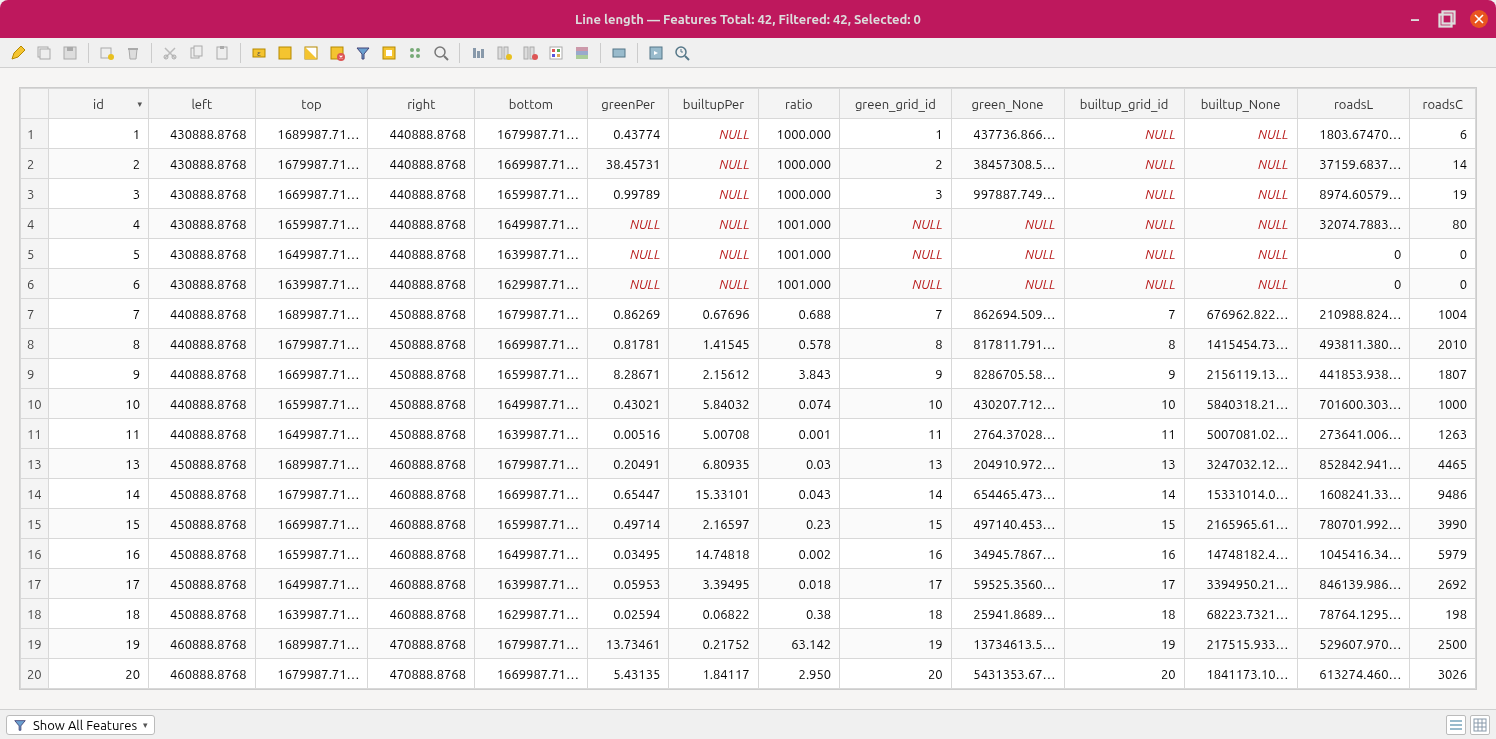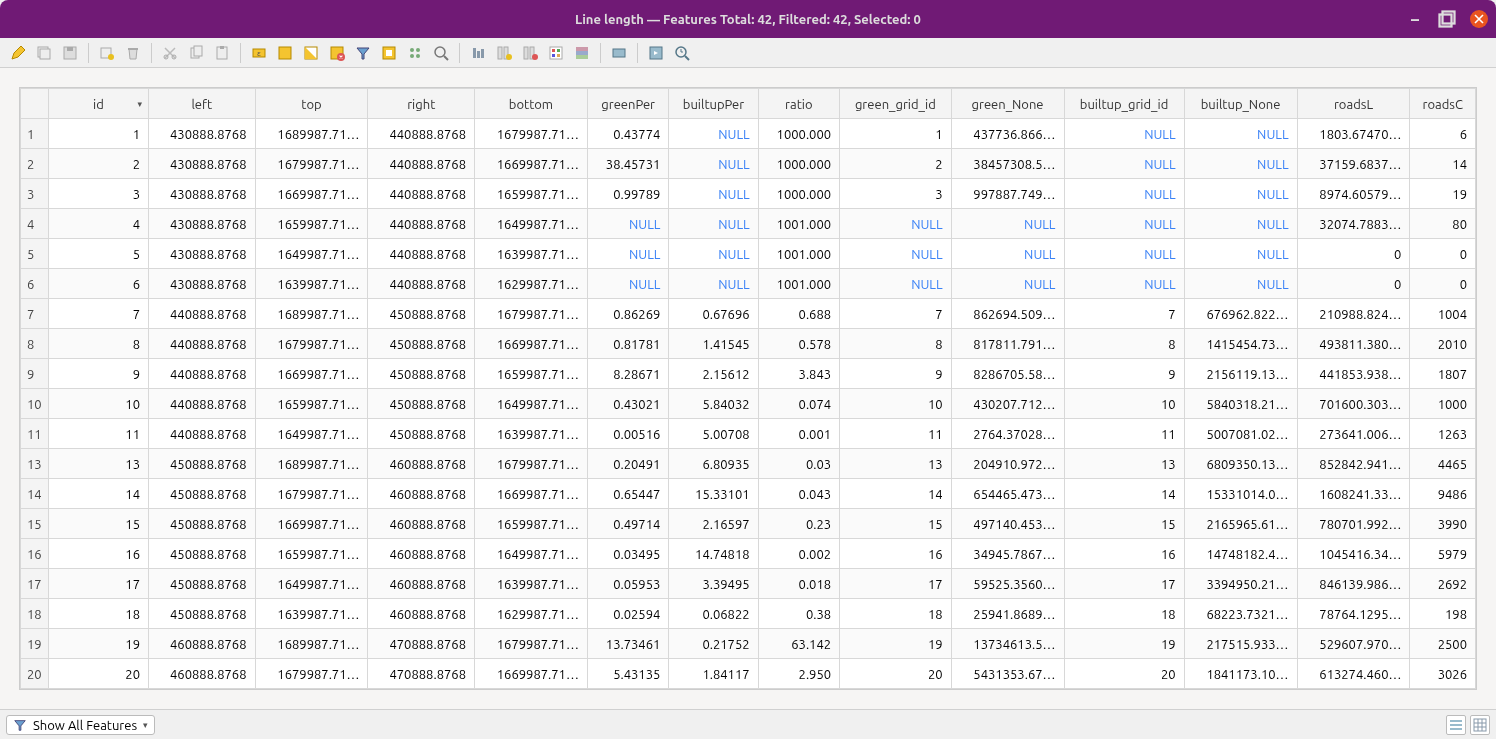--- a/index.html
+++ b/index.html
@@ -16,21 +16,21 @@
     width: 1496px;
     height: 739px;
     border-radius: 8px;
     overflow: hidden;
     background: #f6f5f4;
     display: flex;
     flex-direction: column;
   }
   .titlebar {
     height: 38px;
-    background: #701a75;
+    background: #be185d;
     color: #ddd;
     display: flex;
     align-items: center;
     justify-content: center;
     position: relative;
     font-weight: bold;
     font-size: 13px;
   }
   .titlebar .controls {
     position: absolute;
@@ -109,21 +109,21 @@
     text-align: left;
     position: sticky;
     left: 0;
     color: #444;
     width: 28px;
     min-width: 28px;
     padding: 6px 6px;
   }
   tbody tr:nth-child(even) td:not(.row-num) { background: #fafafa; }
   tbody tr:nth-child(odd) td:not(.row-num) { background: #fff; }
-  .null { color: #3b82f6; }
+  .null { font-style: italic; color: #b91c1c; }
   th.col-id { position: relative; }
   th.col-id .sort-ind {
     position: absolute;
     right: 6px;
     top: 50%;
     transform: translateY(-50%);
     font-size: 9px;
     color: #555;
   }
 
@@ -558,21 +558,21 @@
               <td>450888.8768</td>
               <td>1689987.71…</td>
               <td>460888.8768</td>
               <td>1679987.71…</td>
               <td>0.20491</td>
               <td>6.80935</td>
               <td>0.03</td>
               <td>13</td>
               <td>204910.972…</td>
               <td>13</td>
-              <td>6809350.13…</td>
+              <td>3247032.12…</td>
               <td>852842.941…</td>
               <td>4465</td>
             </tr>
             <tr>
               <td class="row-num">14</td>
               <td>14</td>
               <td>450888.8768</td>
               <td>1679987.71…</td>
               <td>460888.8768</td>
               <td>1669987.71…</td>

